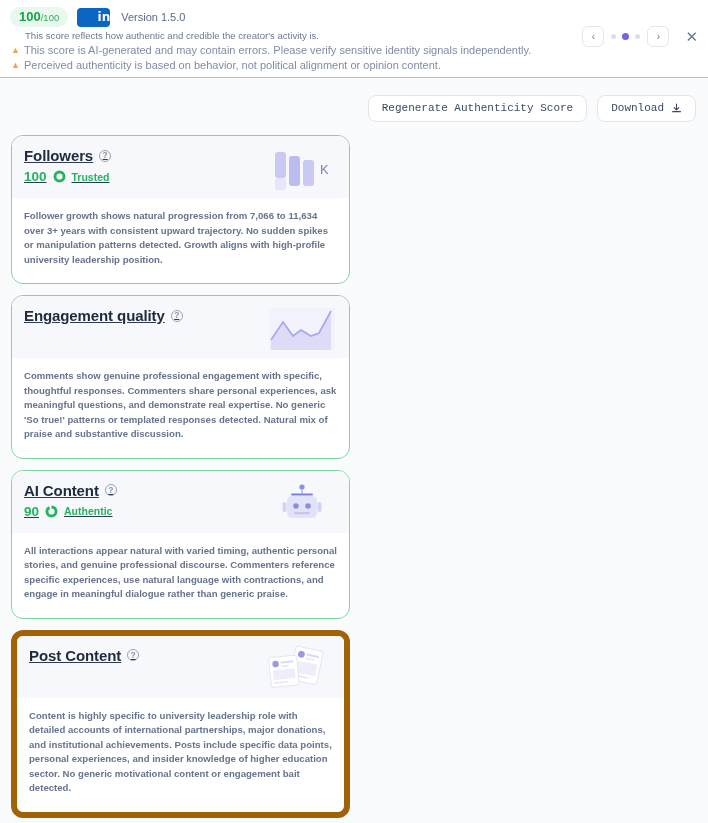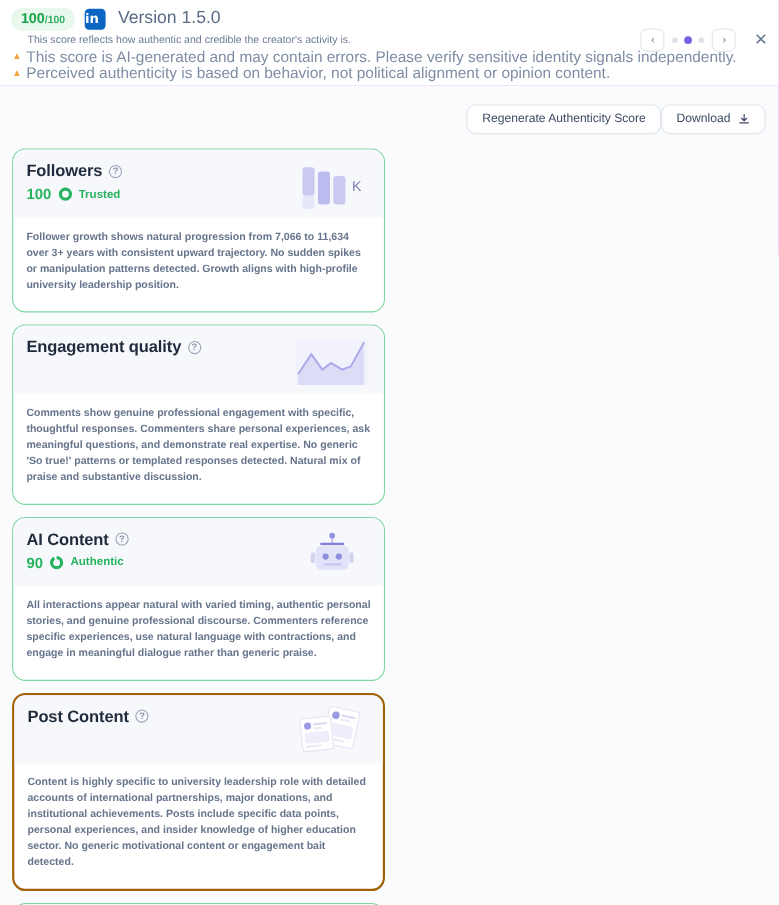--- a/index.html
+++ b/index.html
@@ -3,78 +3,79 @@
 <meta charset="utf-8">
 <style>
   * { box-sizing: border-box; margin: 0; padding: 0; }
   html, body {
     width: 708px; height: 823px;
     background: #ffffff;
     font-family: "Liberation Sans", "DejaVu Sans", sans-serif;
     color: #2d3a50;
     overflow: hidden;
   }
-  .page { position: relative; width: 708px; height: 823px; background: #d946ef; }
+  .page { position: relative; width: 708px; height: 823px; background: #7dd3fc; }
 
   
   .header { position: relative; padding: 7px 10px 6px 10px; background: #ffffff; }
   .hdr-top { display: flex; align-items: center; gap: 9px; }
   .score-badge {
     background: #e8f8ed; color: #17a34a; border-radius: 11px;
     padding: 3px 9px 4px 9px; font-size: 13px; font-weight: 700;
     line-height: 1; display: flex; align-items: baseline; gap: 0px;
   }
-  .score-badge .den { font-size: 9.5px; font-weight: 700; color: #2fae63; }
+  .score-badge .den { font-size: 9.5px; font-weight: 400; color: #2fae63; }
   .li-icon {
-    width: 19px; height: 19px; border-radius: 4px; background: #0a66c2;
-    display: flex; align-items: center; justify-content: flex-start;
+    width: 33px; height: 19px; border-radius: 4px; background: #0a66c2;
+    display: flex; align-items: center; justify-content: flex-end;
     color: #fff; font-size: 12px; font-weight: 700; line-height: 1;
     font-family: "DejaVu Sans", sans-serif;
   }
   .hdr-title { font-size: 17.5px; font-weight: 700; color: #1d2939; letter-spacing: -0.2px; }
-  .hdr-version { font-size: 16px; color: #5b6b86; font-weight: 400; margin-left: 2px; }
+  .hdr-version { font-size: 11px; color: #5b6b86; font-weight: 400; margin-left: 2px; }
   .hdr-sub { font-size: 9.6px; color: #6b7a93; margin-top: 3px; margin-left: 15px; }
   .warn-row { display: flex; align-items: flex-start; gap: 4px; margin-top: 3px; margin-left: 1px; }
   .warn-ico { color: #f0a742; font-size: 9px; line-height: 12px; }
-  .warn-txt { font-size: 14px; color: #7f8da4; line-height: 12px; }
+  .warn-txt { font-size: 11px; color: #7f8da4; line-height: 12px; }
 
   
   .hdr-ctrl { position: absolute; top: 26px; right: 10px; display: flex; align-items: center; gap: 16px; }
   .pager { display: flex; align-items: center; gap: 7px; }
   .pg-btn {
     width: 22px; height: 21px; border: 1px solid #e3e7ee; border-radius: 6px;
     background: #fff; display: flex; align-items: center; justify-content: center;
     color: #6e7b92; font-size: 10px; line-height: 1;
   }
   .dots { display: flex; align-items: center; gap: 6px; }
   .dot { width: 5px; height: 5px; border-radius: 50%; background: #dcdfe8; }
   .dot.active { width: 7px; height: 7px; background: #7163e8; }
   .close-x { color: #6b7a93; font-size: 15px; line-height: 1; }
 
   
   .body-panel { position: absolute; top: 78px; left: 0; width: 708px; height: 745px; background: #fafbfd; }
 
-  .actions { display: flex; justify-content: flex-end; padding: 17px 12px 0 0; }
+  .actions { display: flex; justify-content: flex-end; gap: 10px; padding: 17px 12px 0 0; font-family: Liberation Mono, monospace; }
   .btn {
     border: 1px solid #e0e5ed; background: #fff; border-radius: 8px;
     font-size: 11px; color: #3c4a61; padding: 7px 13px; line-height: 1;
     display: flex; align-items: center; gap: 7px;
   }
 
   
   .grid { display: flex; flex-wrap: wrap; gap: 11px; padding: 13px 9px 0 11px; align-items: flex-start; }
   .card {
     width: 339px; background: #fff; border-radius: 12px; overflow: hidden;
     border: 1px solid #e8ebf1;
   }
   .card.ok { border: 1px solid #7fd6a2; }
-  .card.plain { border: 2px solid #a16207; }
+  .card.plain { border: 6px solid #a16207; }
   .card-head {
     background: #f7f8fb; padding: 11px 12px 10px 12px; position: relative;
     min-height: 62px;
+    text-decoration: underline;
   }
   .card-title { font-size: 15px; font-weight: 700; color: #1f2a3c; display: flex; align-items: center; gap: 6px; letter-spacing: -0.1px;}
   .q-ico {
     width: 12px; height: 12px; border-radius: 50%; border: 1.2px solid #9aa5b7;
     color: #8893a7; font-size: 8.5px; display: inline-flex; align-items: center;
     justify-content: center; line-height: 1; font-weight: 700;
   }
   .score-row { display: flex; align-items: center; gap: 6px; margin-top: 6px; }
   .score-num { font-size: 13.5px; font-weight: 700; color: #25b35f; line-height: 1; }
   .verdict-word { font-size: 10.5px; font-weight: 700; color: #25b35f; }

